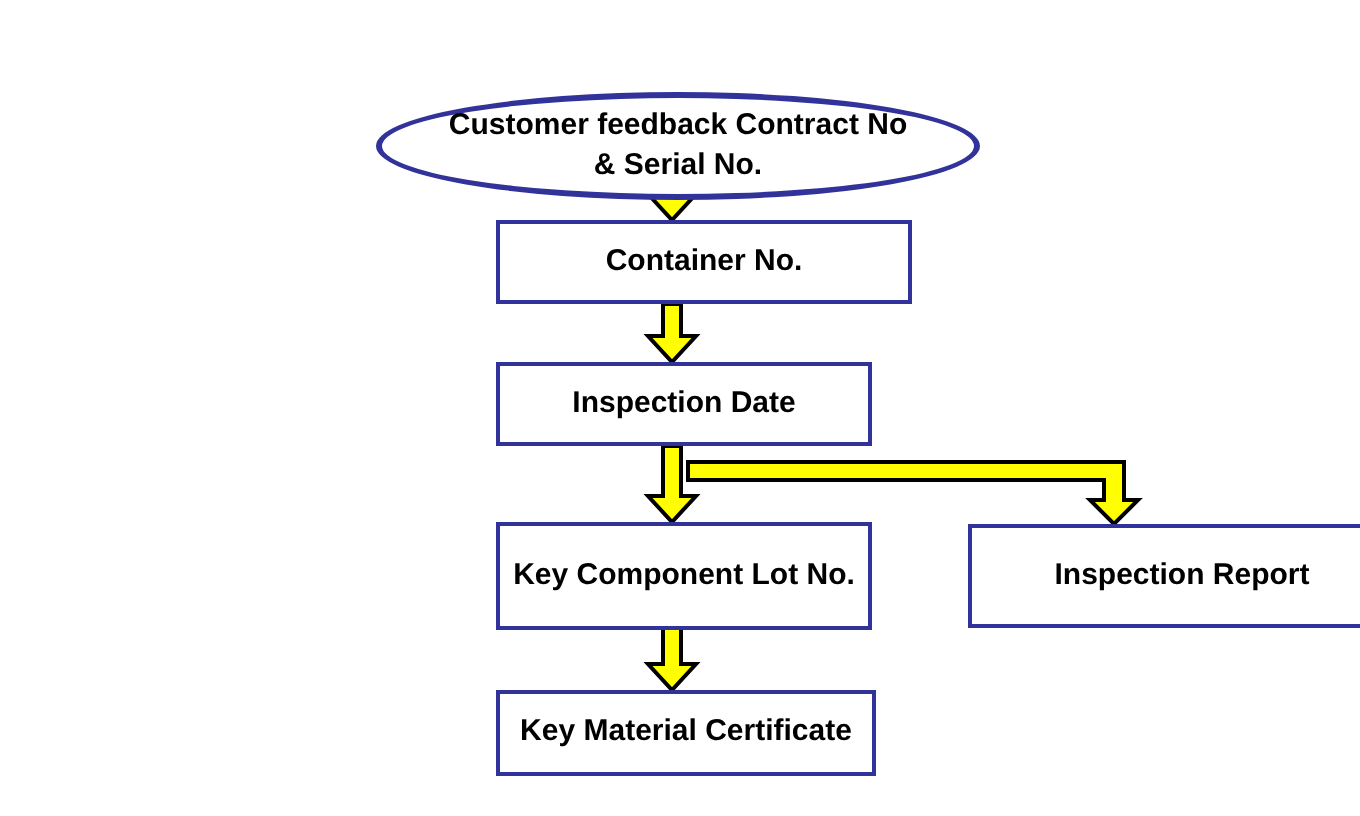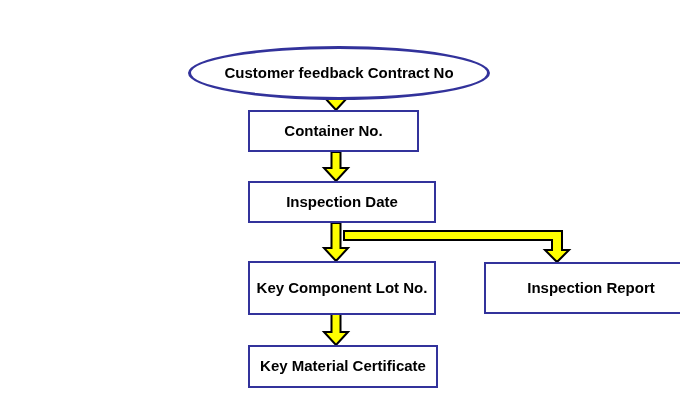--- a/index.html
+++ b/index.html
@@ -43,21 +43,21 @@
     box-sizing: border-box;
   }
   .rect-node {
     border: 2px solid #32329b;
   }
   .ellipse-node {
     border: 3px solid #32329b;
     border-radius: 50% / 50%;
   }
   .n-start         { left: 188px; top: 27px;  width: 302px; height: 54px; margin-top: 19px; }
-  .n-container     { left: 248px; top: 110px; width: 171px; height: 42px; }
+  .n-container     { left: 248px; top: 110px; width: 208px; height: 42px; }
   .n-production    { left: 248px; top: 181px; width: 188px; height: 42px; }
   .n-key-component { left: 248px; top: 261px; width: 188px; height: 54px; }
   .n-inspection    { left: 484px; top: 262px; width: 214px; height: 52px; }
   .n-key-material  { left: 248px; top: 345px; width: 190px; height: 43px; }
   .node-label { display: block; }
 </style>
 </head>
 <body>
 
 <div class="canvas">
@@ -66,20 +66,21 @@
     <path d="M331.5,79 H340.5 V97 H348 L336,110 L324,97 H331.5 Z" fill="#ffff00"></path>
     <path d="M331.5,152 H340.5 V168 H348 L336,181 L324,168 H331.5 Z" fill="#ffff00"></path>
     <path d="M331.5,223 H340.5 V248 H348 L336,261 L324,248 H331.5 Z" fill="#ffff00"></path>
     <path d="M344,231 H562 V250 H569 L557,262 L545,250 H552 V240 H344 Z" fill="#ffff00"></path>
     <path d="M331.5,314 H340.5 V332 H348 L336,345 L324,332 H331.5 Z" fill="#ffff00"></path>
   </svg>
 
   <div class="node ellipse-node n-start">
     <div>
       <span class="node-label">Customer feedback Contract No</span>
+      <span class="node-label">&amp; Serial No.</span>
     </div>
   </div>
 
   <div class="node rect-node n-container">
     <span class="node-label">Container No.</span>
   </div>
 
   <div class="node rect-node n-production">
     <span class="node-label">Inspection Date</span>
   </div>

